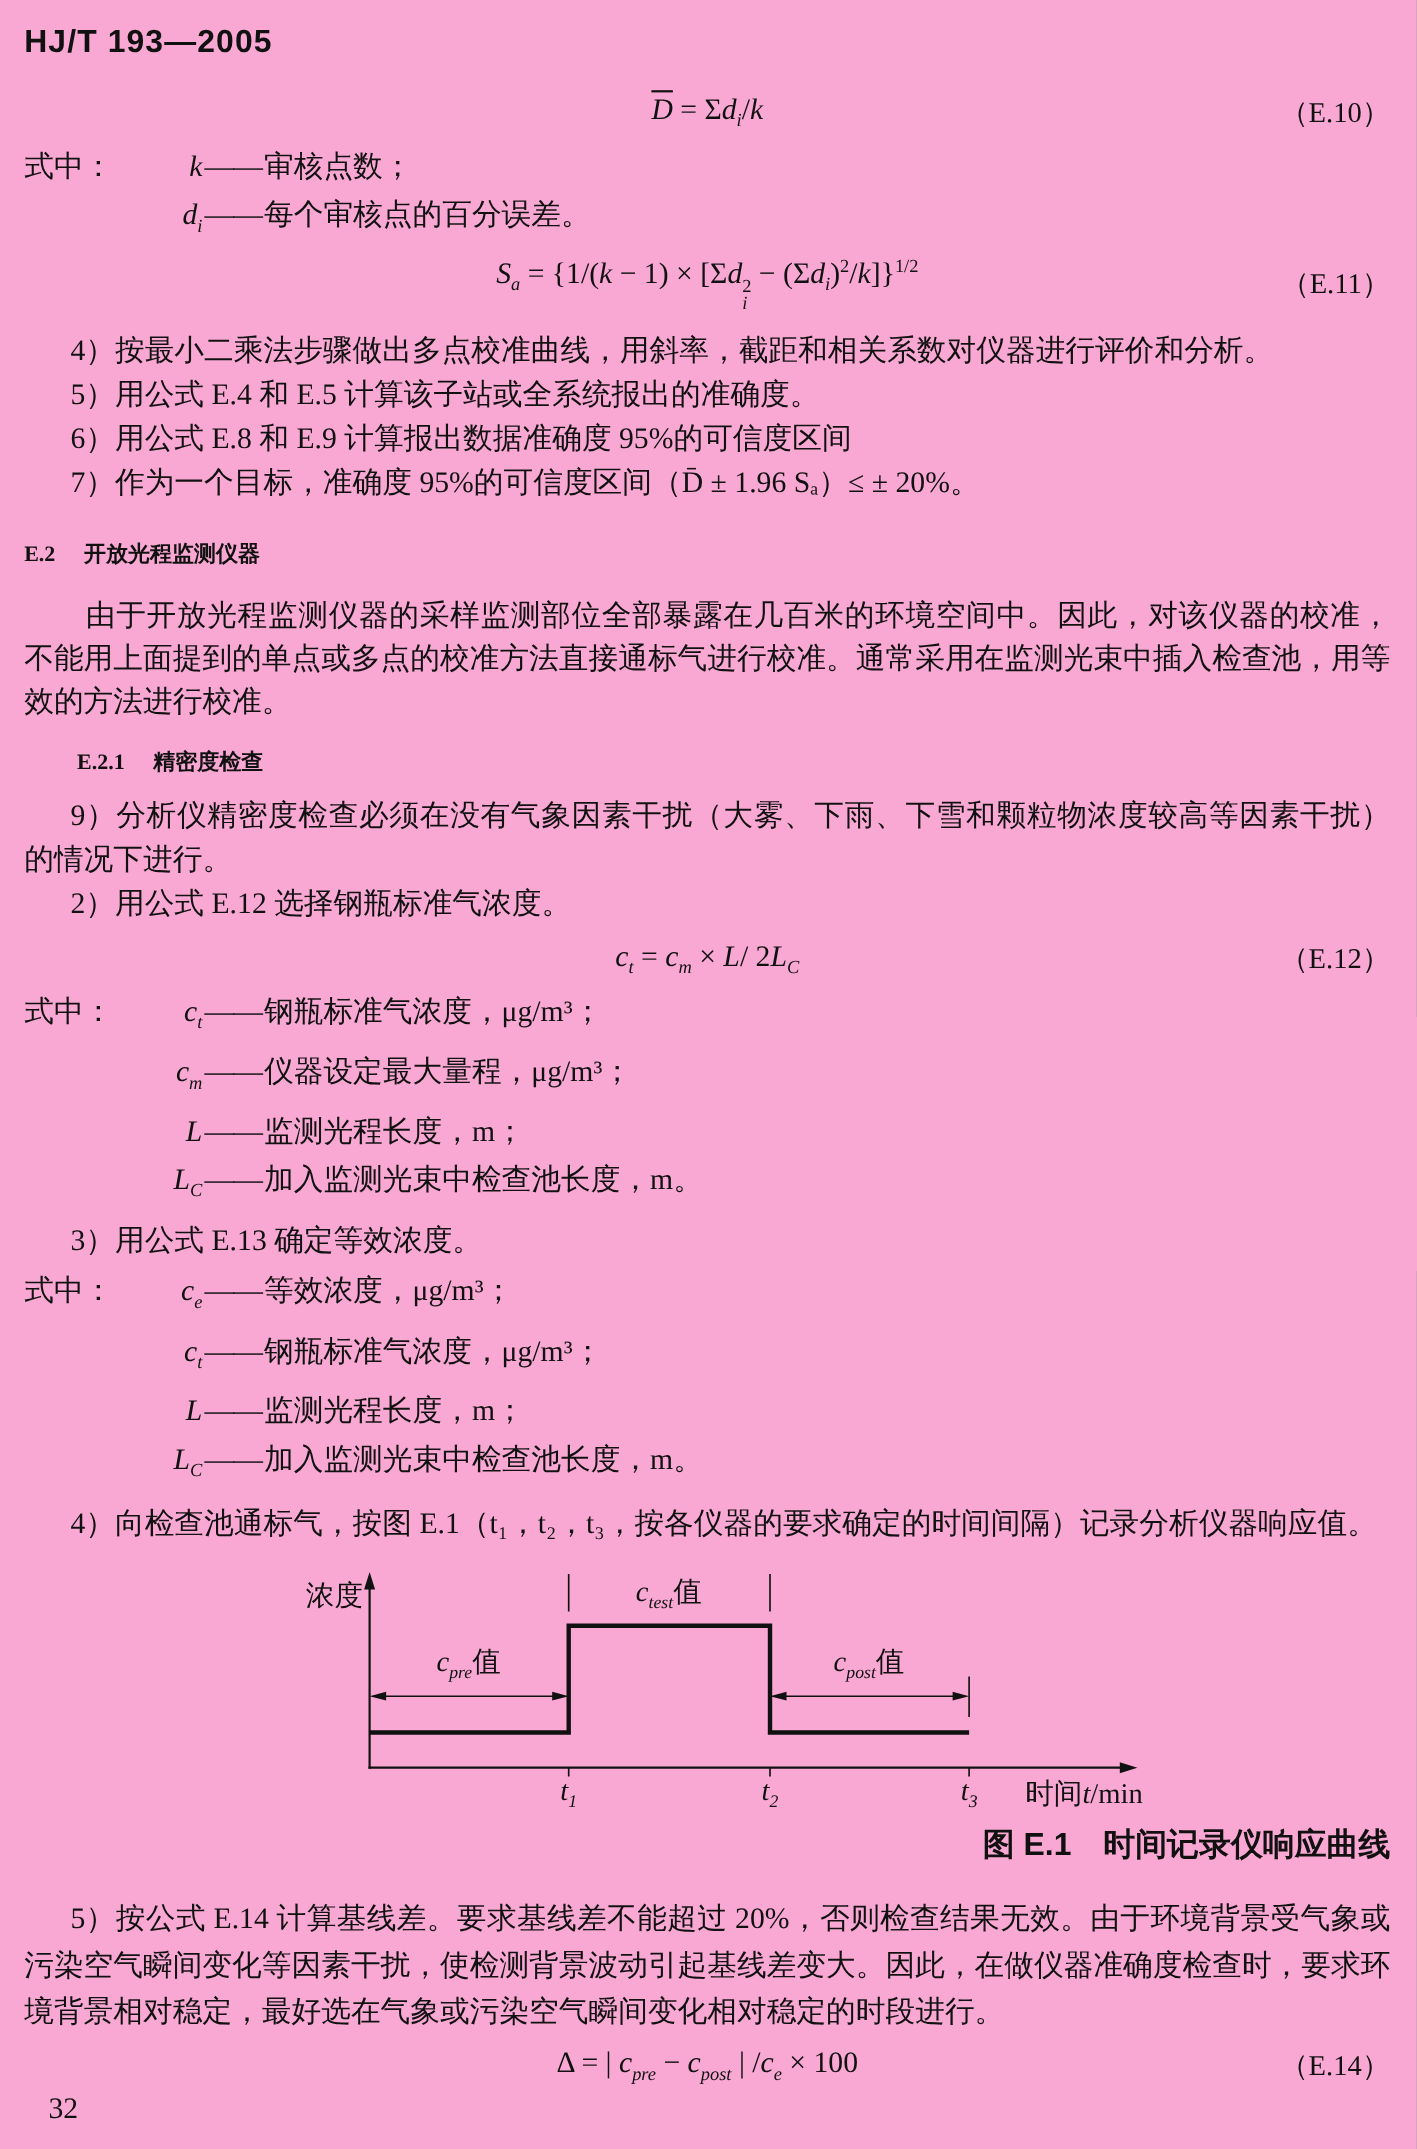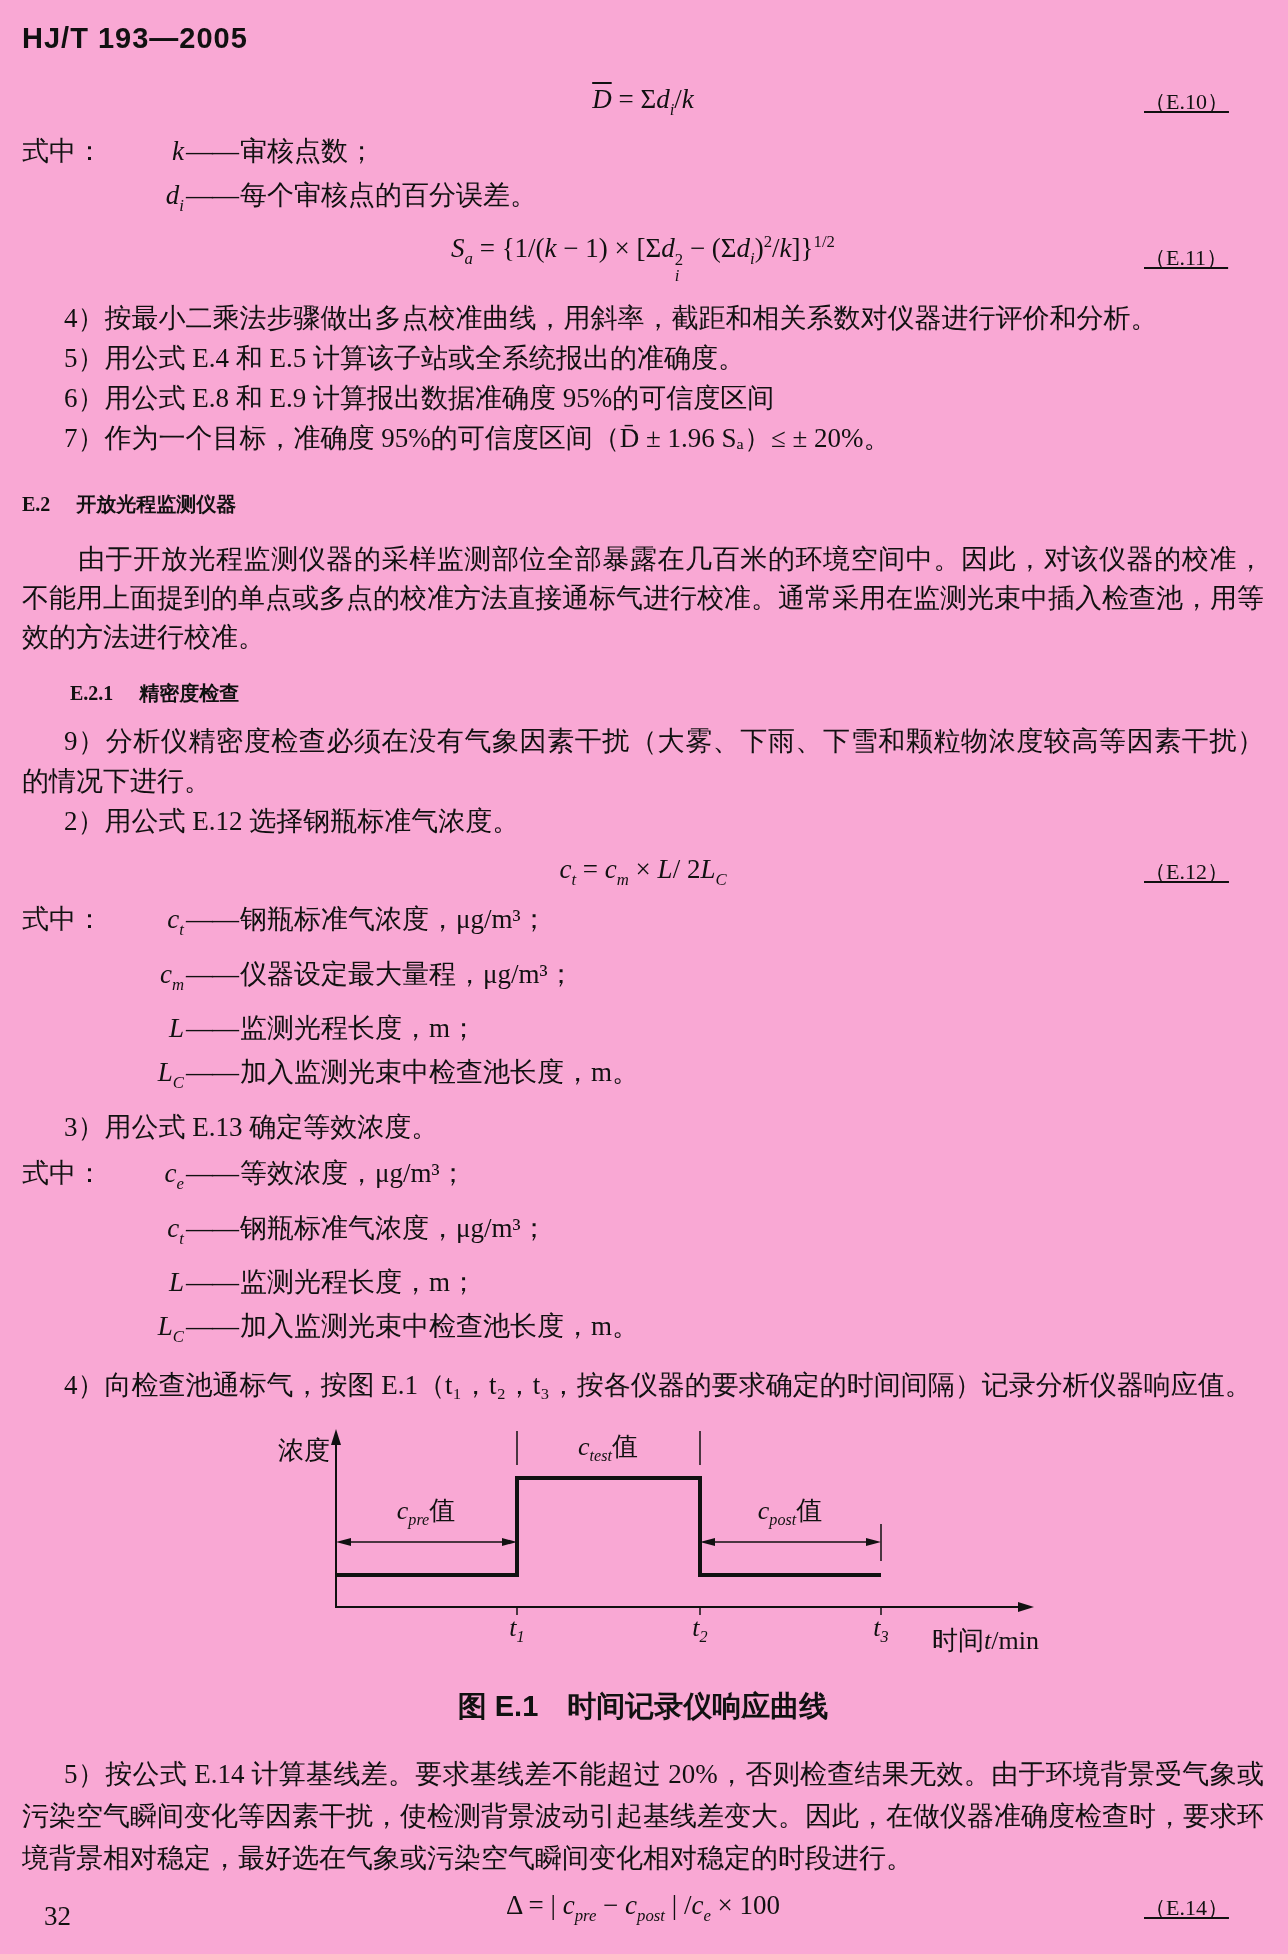--- a/index.html
+++ b/index.html
@@ -17,21 +17,21 @@
   .doc-code{
     font-family:"Liberation Sans", sans-serif;
     font-weight:bold;
     font-size:29px;
     letter-spacing:1px;
   }
   
   .f-row{display:flex;align-items:center;min-height:42px;}
   .f-spacer{width:120px;flex:none;}
   .f-body{flex:1;text-align:center;font-size:27px;white-space:nowrap;}
-  .f-label{width:120px;flex:none;text-align:left;font-size:22px;text-decoration:underline;}
+  .f-label{width:120px;flex:none;text-align:right;font-size:26px;}
   
   .seg-plain{font-style:normal;}
   .seg-var{font-style:italic;}
   .seg-var-ol{font-style:italic;text-decoration:overline;}
   .seg-sub{font-style:italic;font-size:62%;vertical-align:-0.4em;}
   .seg-sup{font-style:normal;font-size:62%;vertical-align:0.6em;}
   .seg-supsub{display:inline-flex;flex-direction:column;font-size:62%;line-height:0.95;vertical-align:-0.5em;text-align:left;}
   .ss-sup{font-style:normal;}
   .ss-sub{font-style:italic;}
   
@@ -210,24 +210,24 @@
         <line x1="430" y1="180" x2="430" y2="188" stroke="#111" stroke-width="1.5"></line>
         <line x1="611" y1="180" x2="611" y2="188" stroke="#111" stroke-width="1.5"></line>
       </svg>
       <div class="fig-label" style="left:8px;top:6px;">浓度</div>
       <div class="fig-label" style="left:338px;top:2px;transform:translateX(-50%);"><span class="seg-var">c</span><span class="seg-sub">test</span><span class="seg-plain">值</span></div>
       <div class="fig-label" style="left:156px;top:66px;transform:translateX(-50%);"><span class="seg-var">c</span><span class="seg-sub">pre</span><span class="seg-plain">值</span></div>
       <div class="fig-label" style="left:520px;top:66px;transform:translateX(-50%);"><span class="seg-var">c</span><span class="seg-sub">post</span><span class="seg-plain">值</span></div>
       <div class="fig-label" style="left:247px;top:186px;transform:translateX(-50%);"><span class="seg-var">t</span><span class="seg-sub">1</span></div>
       <div class="fig-label" style="left:430px;top:186px;transform:translateX(-50%);"><span class="seg-var">t</span><span class="seg-sub">2</span></div>
       <div class="fig-label" style="left:611px;top:186px;transform:translateX(-50%);"><span class="seg-var">t</span><span class="seg-sub">3</span></div>
-      <div class="fig-label" style="left:662px;top:196px;"><span class="seg-plain">时间</span><span class="seg-var">t</span><span class="seg-plain">/min</span></div>
-    </div>
-
-    <div class="fig-caption" style="margin-top:38px;">图 E.1　时间记录仪响应曲线</div>
+      <div class="fig-label" style="left:662px;top:186px;"><span class="seg-plain">时间</span><span class="seg-var">t</span><span class="seg-plain">/min</span></div>
+    </div>
+
+    <div class="fig-caption" style="margin-top:8px;text-align:right;">图 E.1　时间记录仪响应曲线</div>
 
     <div class="item-wrap" style="margin-top:26px;line-height:42px;">5）按公式 E.14 计算基线差。要求基线差不能超过 20%，否则检查结果无效。由于环境背景受气象或污染空气瞬间变化等因素干扰，使检测背景波动引起基线差变大。因此，在做仪器准确度检查时，要求环境背景相对稳定，最好选在气象或污染空气瞬间变化相对稳定的时段进行。</div>
 
     <div class="f-row" style="margin-top:8px;">
       <span class="f-spacer"></span>
       <span class="f-body"><span class="seg-plain">Δ = | </span><span class="seg-var">c</span><span class="seg-sub">pre</span><span class="seg-plain"> − </span><span class="seg-var">c</span><span class="seg-sub">post</span><span class="seg-plain"> | /</span><span class="seg-var">c</span><span class="seg-sub">e</span><span class="seg-plain"> × 100</span></span>
       <span class="f-label">（E.14）</span>
     </div>
 
   </div>

